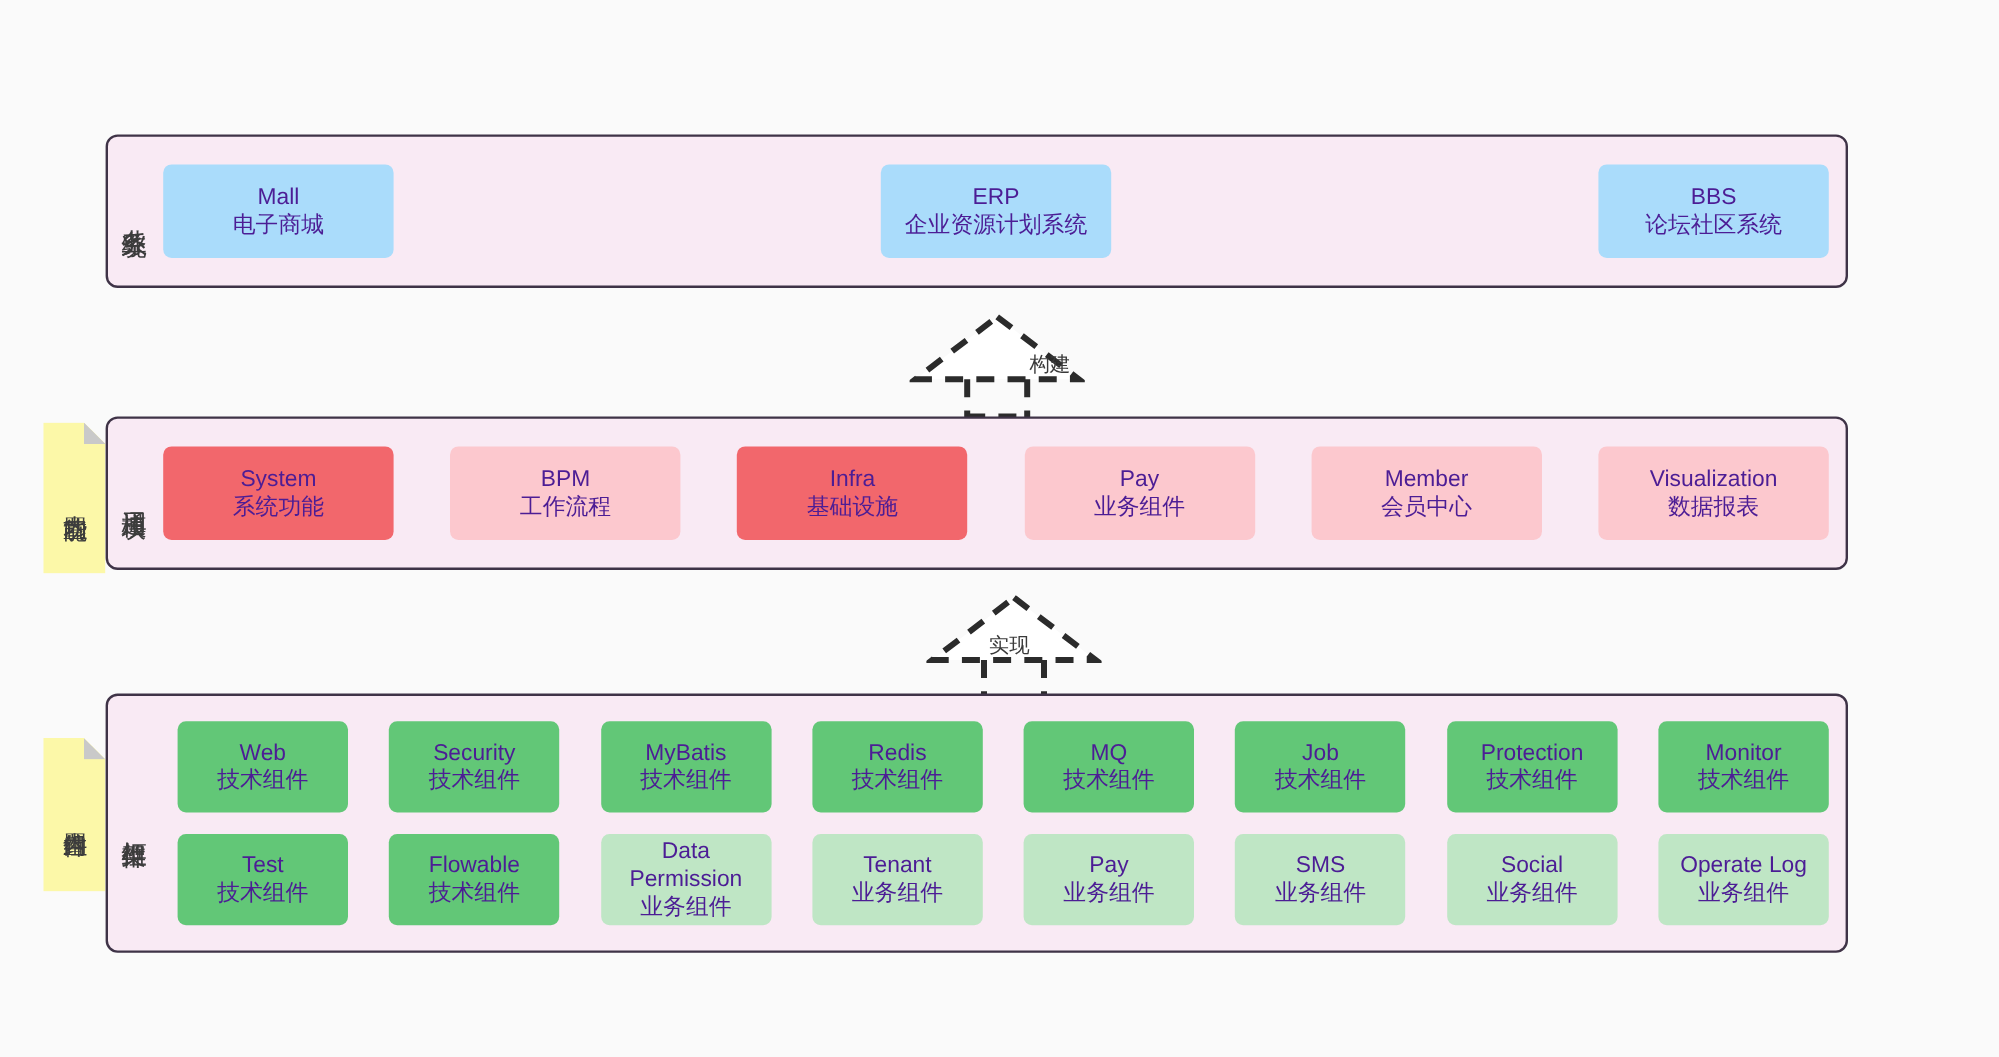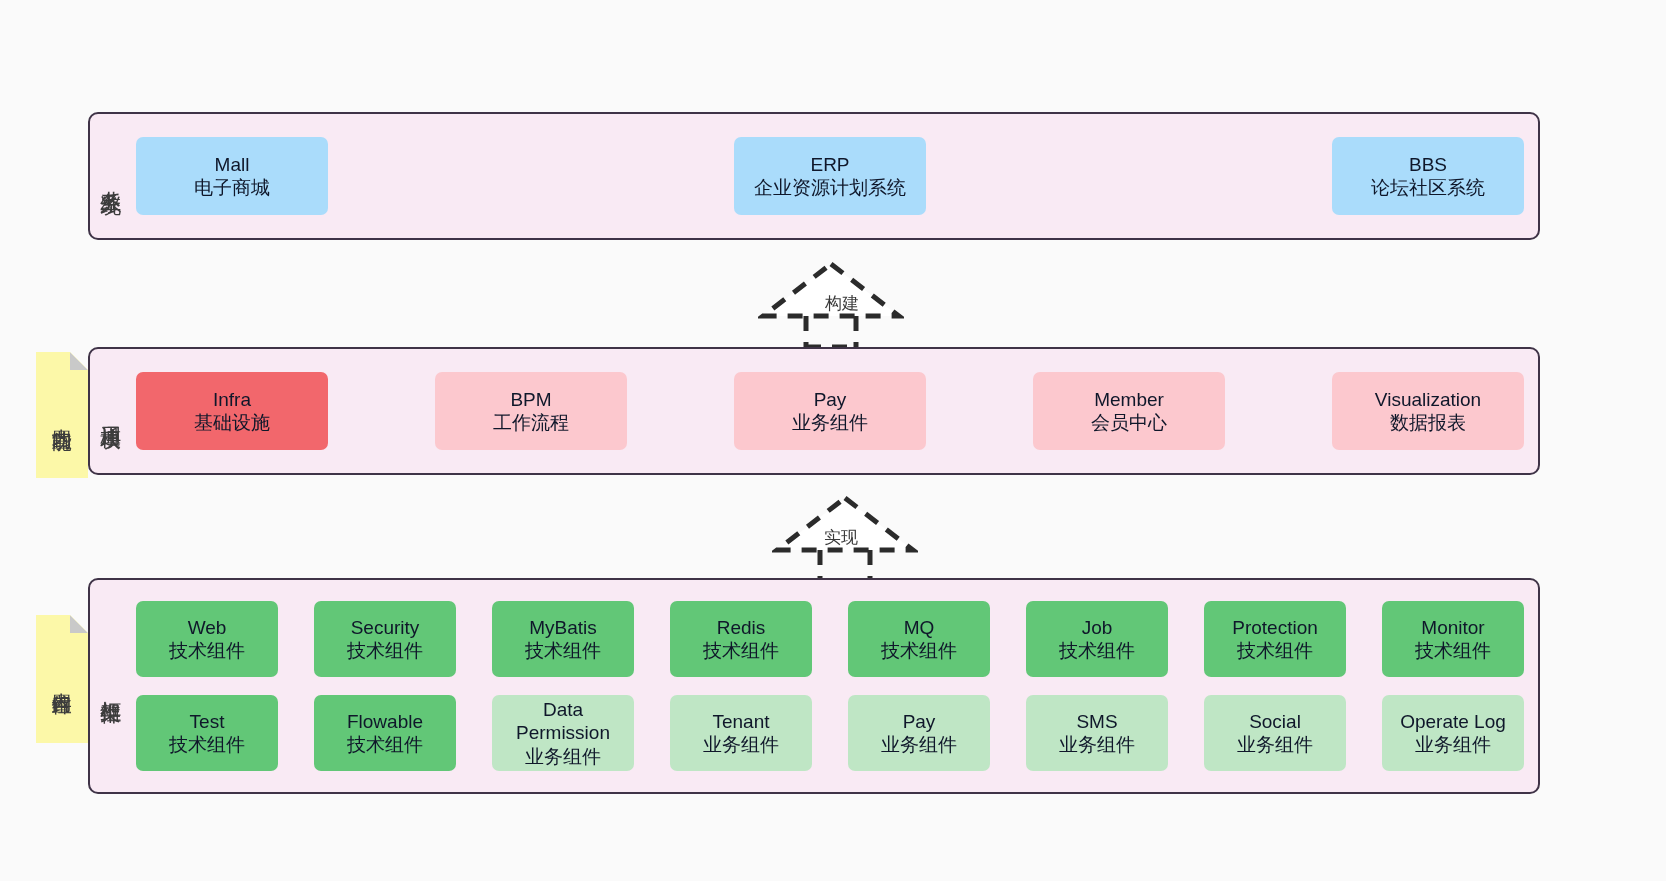--- a/index.html
+++ b/index.html
@@ -65,38 +65,38 @@
   
   .node {
     border-radius: 7px;
     display: flex;
     flex-direction: column;
     align-items: center;
     justify-content: center;
     text-align: center;
     font-size: 19px;
     line-height: 1.22;
-    color: #0f172a;
+    color: #4c1d95;
     box-sizing: border-box;
     padding: 4px 6px;
     user-select: none;
   }
   .node .n-en { display: block; }
   .node .n-cn { display: block; }
 
   .blue   { background: #aadcfb; }
   .red    { background: #f2676c; }
   .pink   { background: #fcc8ce; }
   .green  { background: #62c777; }
   .lgreen { background: #bfe6c5; }
 
   
   #band-business .node  { width: 192px; height: 78px; }
   #band-modules  .node  { width: 192px; height: 78px; }
-  #band-framework .node { width: 142px; height: 76px; }
+  #band-framework .node { width: 142px; height: 76px; margin-left: 12px; }
 
   
   .note {
     position: absolute;
     width: 52px;
     background: #fcf8a8;
     box-shadow: 0 0 0 0 transparent;
     display: flex;
     align-items: center;
     justify-content: center;
@@ -167,41 +167,45 @@
   </div>
 
   <svg class="uml-arrow" style="left:758px; top:258px;" width="146" height="92" viewBox="0 0 146 92">
 
     <polygon points="73,6 141,58 5,58" fill="#ffffff" stroke="#2b2b2b" stroke-width="5" stroke-dasharray="15,11" stroke-linejoin="miter"></polygon>
 
     <line x1="48" y1="58" x2="48" y2="90" stroke="#2b2b2b" stroke-width="5" stroke-dasharray="15,11"></line>
     <line x1="98" y1="58" x2="98" y2="90" stroke="#2b2b2b" stroke-width="5" stroke-dasharray="15,11"></line>
     <line x1="48" y1="89" x2="98" y2="89" stroke="#2b2b2b" stroke-width="5" stroke-dasharray="15,11"></line>
   </svg>
-  <div class="uml-label" style="left:825px; top:292px;">构建</div>
+  <div class="uml-label" style="left:858px; top:292px;">构建</div>
 
   <div class="note" style="left:36px; top:352px; height:126px;">
     <span>内置功能</span>
     <span class="note-fold"></span>
   </div>
 
   <div class="layer" id="band-modules" style="left:88px; top:347px; width:1452px; height:128px;">
     <div class="layer-title">通用模块</div>
     <div class="layer-body">
       <div class="row">
 
+        <div class="node red">
+          <span class="n-en">System</span>
+          <span class="n-cn">系统功能</span>
+        </div>
+
+        <div class="node pink">
+          <span class="n-en">BPM</span>
+          <span class="n-cn">工作流程</span>
+        </div>
 
         <div class="node red">
           <span class="n-en">Infra</span>
           <span class="n-cn">基础设施</span>
-        </div>
-
-        <div class="node pink">
-          <span class="n-en">BPM</span>
-          <span class="n-cn">工作流程</span>
         </div>
 
         <div class="node pink">
           <span class="n-en">Pay</span>
           <span class="n-cn">业务组件</span>
         </div>
 
         <div class="node pink">
           <span class="n-en">Member</span>
           <span class="n-cn">会员中心</span>

